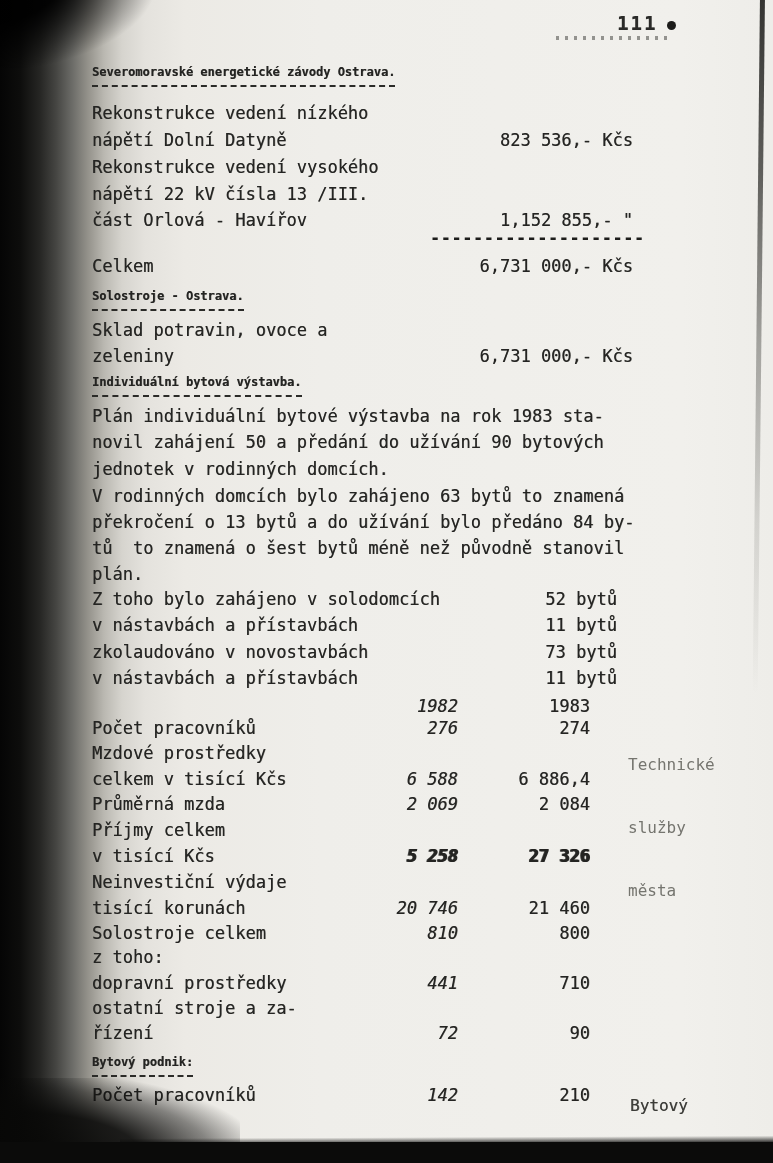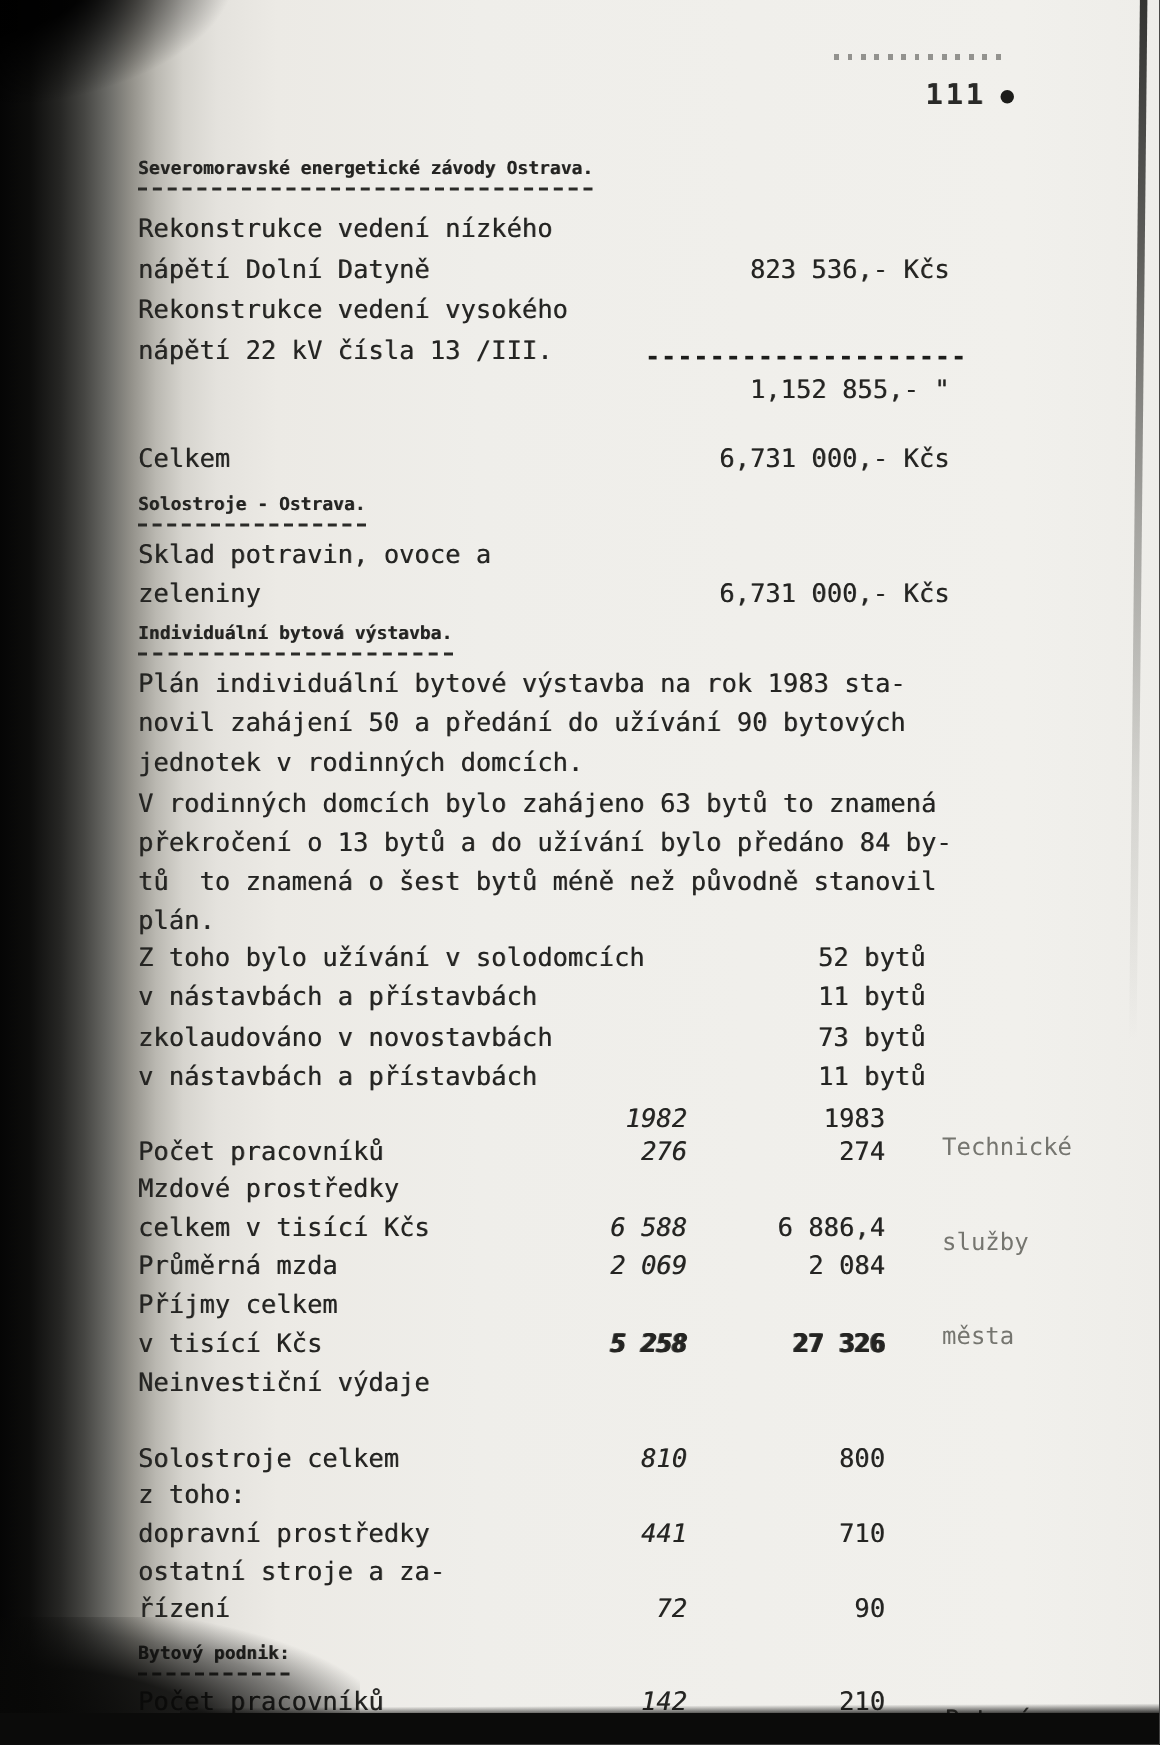--- a/index.html
+++ b/index.html
@@ -6,21 +6,21 @@
   .page{
     position:relative;
     width:773px;height:1163px;
     overflow:hidden;
     font-family:"DejaVu Sans Mono","Liberation Mono",monospace;
     color:#242422;
     background:
       radial-gradient(ellipse 260px 130px at -30px -20px, rgba(0,0,0,.95) 35%, rgba(0,0,0,0) 72%),
       linear-gradient(90deg,#050505 0px,#0d0d0c 20px,#262624 40px,#454542 56px,#6b6b67 72px,#94928b 88px,#bab8b1 104px,#d6d4ce 122px,#e4e2dd 145px,#eceae5 185px,#efeeea 320px,#f1f0ec 680px,#eeede9 773px);
   }
-  .ink{ text-shadow:0.4px 0.3px 0.4px rgba(25,25,22,.55);margin-top:40px; }
+  .ink{ text-shadow:0.4px 0.3px 0.4px rgba(25,25,22,.55); }
   .line{
     position:absolute;left:92px;width:560px;height:26px;
     font-size:17px;line-height:24px;white-space:pre;
   }
   .heading{
     position:absolute;left:92px;height:30px;
     font-size:12px;line-height:24px;font-weight:bold;white-space:pre;
   }
   .heading .u{
     display:inline-block;
@@ -88,20 +88,21 @@
   <div class="heading ink" style="top:60px"><span class="u">Severomoravské energetické závody Ostrava.</span></div>
 
   <div class="line ink" style="top:101px">Rekonstrukce vedení nízkého</div>
   <div class="line ink" style="top:128px">
     <span class="lbl">nápětí Dolní Datyně</span>
     <span class="money">823 536,- Kčs</span>
   </div>
   <div class="line ink" style="top:155px">Rekonstrukce vedení vysokého</div>
   <div class="line ink" style="top:182px">nápětí 22 kV čísla 13 /III.</div>
   <div class="line ink" style="top:208px">
+    <span class="lbl">část Orlová - Havířov</span>
     <span class="money">1,152 855,- "</span>
   </div>
   <div class="sep" style="top:233px">--------------------</div>
   <div class="line ink" style="top:254px">
     <span class="lbl">Celkem</span>
     <span class="money">6,731 000,- Kčs</span>
   </div>
 
   <div class="heading ink" style="top:284px"><span class="u">Solostroje - Ostrava.</span></div>
   <div class="line ink" style="top:318px">Sklad potravin, ovoce a</div>
@@ -113,21 +114,21 @@
   <div class="heading ink" style="top:370px"><span class="u">Individuální bytová výstavba.</span></div>
   <div class="line ink" style="top:404px">Plán individuální bytové výstavba na rok 1983 sta-</div>
   <div class="line ink" style="top:430px">novil zahájení 50 a předání do užívání 90 bytových</div>
   <div class="line ink" style="top:457px">jednotek v rodinných domcích.</div>
   <div class="line ink" style="top:484px">V rodinných domcích bylo zahájeno 63 bytů to znamená</div>
   <div class="line ink" style="top:510px">překročení o 13 bytů a do užívání bylo předáno 84 by-</div>
   <div class="line ink" style="top:536px">tů  to znamená o šest bytů méně než původně stanovil</div>
   <div class="line ink" style="top:562px">plán.</div>
 
   <div class="line ink" style="top:587px">
-    <span class="lbl">Z toho bylo užívání v solodomcích</span>
+    <span class="lbl">Z toho bylo zahájeno v solodomcích</span>
     <span class="alloc">52 bytů</span>
   </div>
   <div class="line ink" style="top:613px">
     <span class="lbl">v nástavbách a přístavbách</span>
     <span class="alloc">11 bytů</span>
   </div>
   <div class="line ink" style="top:640px">
     <span class="lbl">zkolaudováno v novostavbách</span>
     <span class="alloc">73 bytů</span>
   </div>
@@ -163,20 +164,25 @@
     <span class="lbl">Příjmy celkem</span>
   </div>
   <div class="line ink" style="top:844px">
     <span class="lbl">v tisící Kčs</span>
     <span class="v1 overstrike">5 258</span>
     <span class="v2 overstrike">27 326</span>
   </div>
   <div class="line ink" style="top:870px">
     <span class="lbl">Neinvestiční výdaje</span>
   </div>
+  <div class="line ink" style="top:896px">
+    <span class="lbl">tisící korunách</span>
+    <span class="v1">20 746</span>
+    <span class="v2">21 460</span>
+  </div>
   <div class="line ink" style="top:921px">
     <span class="lbl">Solostroje celkem</span>
     <span class="v1">810</span>
     <span class="v2">800</span>
   </div>
   <div class="line ink" style="top:945px">
     <span class="lbl">z toho:</span>
   </div>
   <div class="line ink" style="top:971px">
     <span class="lbl">dopravní prostředky</span>

